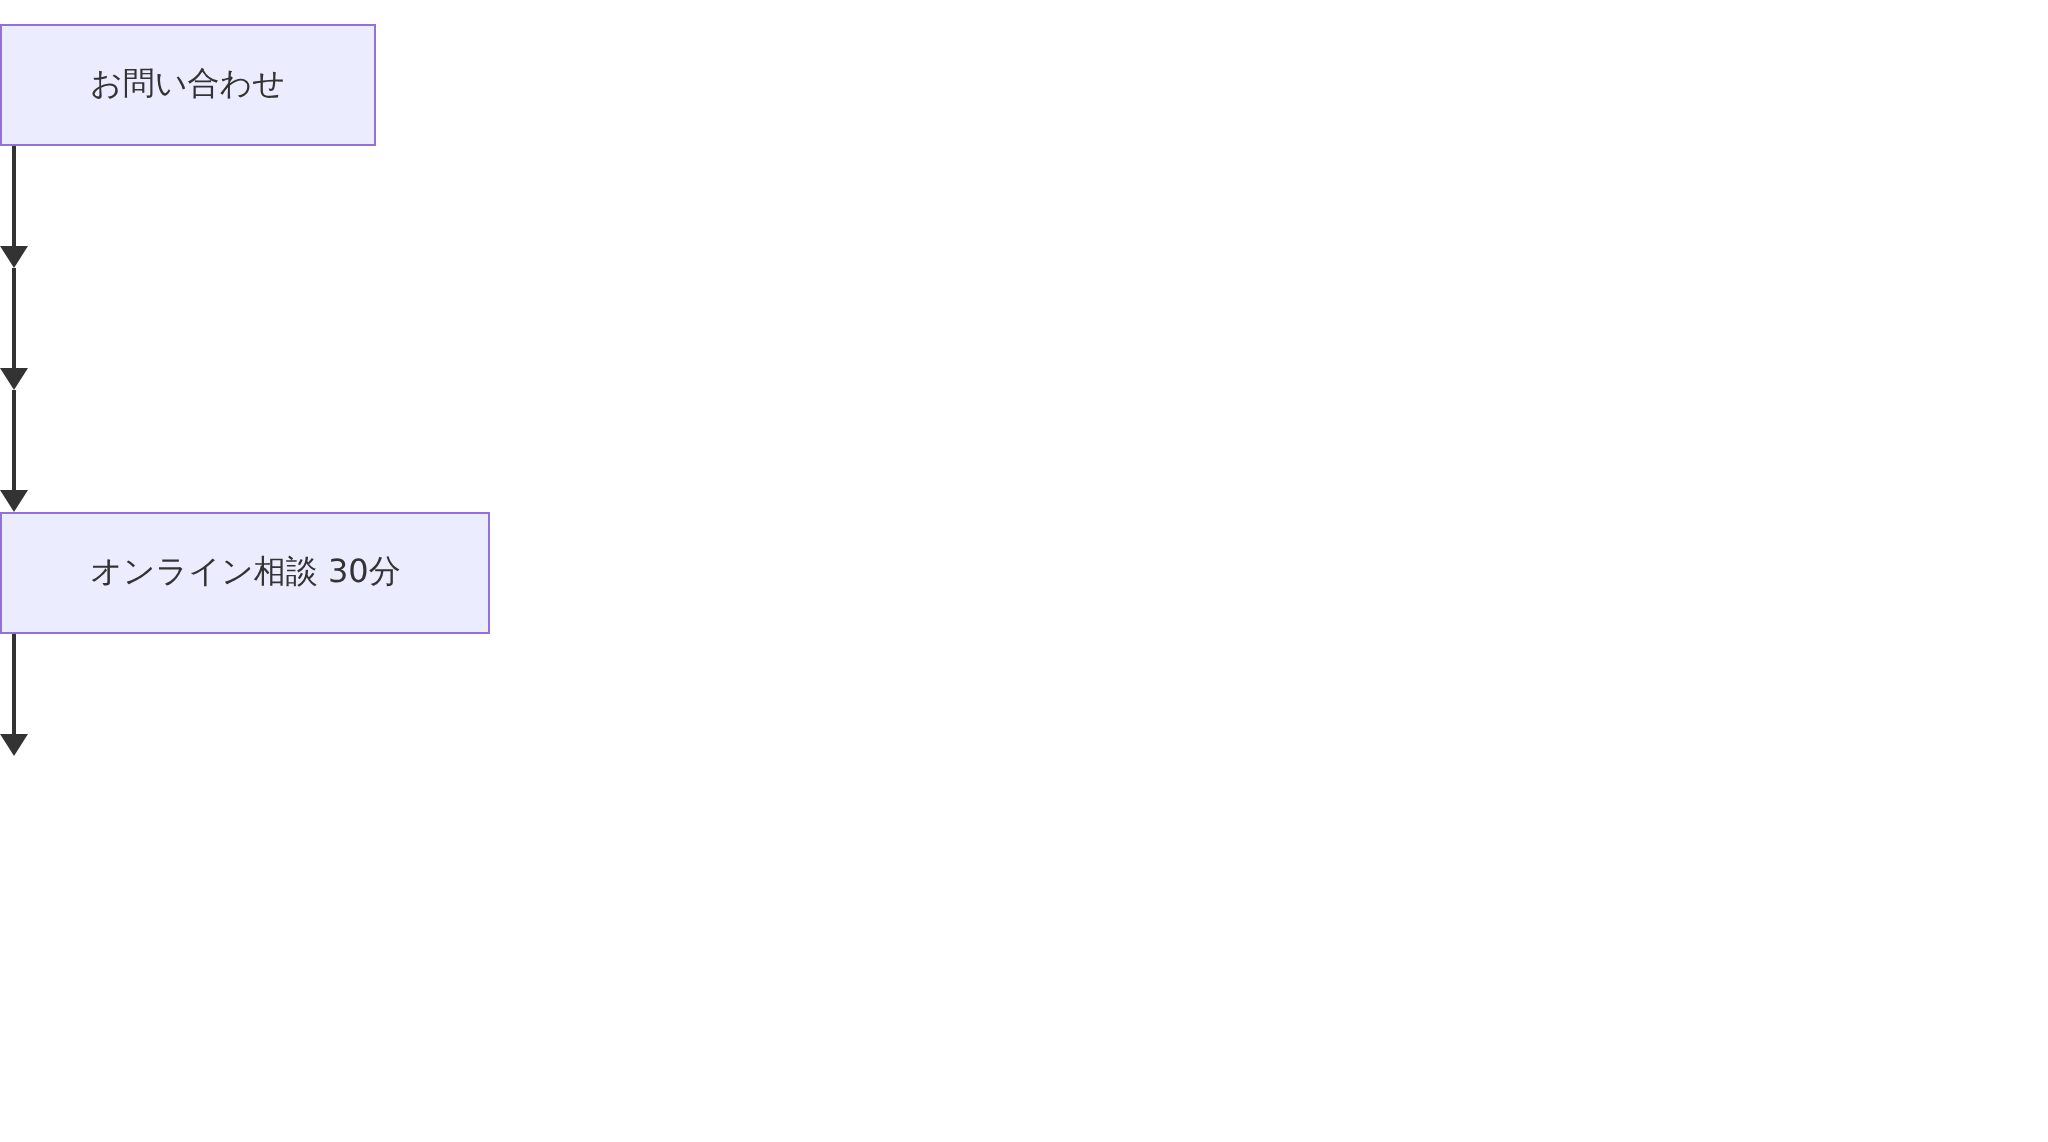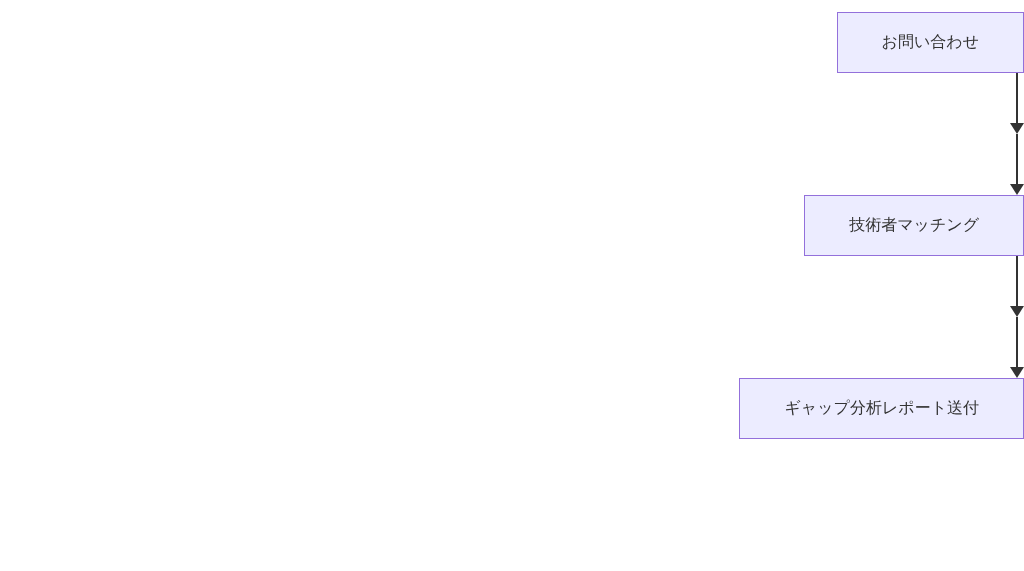--- a/index.html
+++ b/index.html
@@ -11,21 +11,21 @@
     height: 571px;
     background: #ffffff;
     font-family: "DejaVu Sans", "Liberation Sans", sans-serif;
     overflow: hidden;
   }
   .flowchart {
     width: 1024px;
     height: 571px;
     display: flex;
     flex-direction: column;
-    align-items: flex-end;
+    align-items: flex-start;
     padding-top: 12px;
     box-sizing: border-box;
   }
   .node {
     box-sizing: border-box;
     height: 61px;
     padding: 0 44px;
     background: #ECECFF;
     border: 1px solid #9370DB;
     display: flex;
@@ -70,32 +70,29 @@
     <div class="edge-line"></div>
     <div class="edge-head"></div>
   </div>
 
 
   <div class="edge">
     <div class="edge-line"></div>
     <div class="edge-head"></div>
   </div>
 
+
+  <div class="edge">
+    <div class="edge-line"></div>
+    <div class="edge-head"></div>
+  </div>
+
   <div class="node">
-    <span>技術者マッチング</span>
+    <span>オンライン相談 30分</span>
   </div>
 
   <div class="edge">
     <div class="edge-line"></div>
     <div class="edge-head"></div>
   </div>
 
 
-  <div class="edge">
-    <div class="edge-line"></div>
-    <div class="edge-head"></div>
-  </div>
-
-  <div class="node">
-    <span>ギャップ分析レポート送付</span>
-  </div>
-
 </div>
 
 </body></html>

